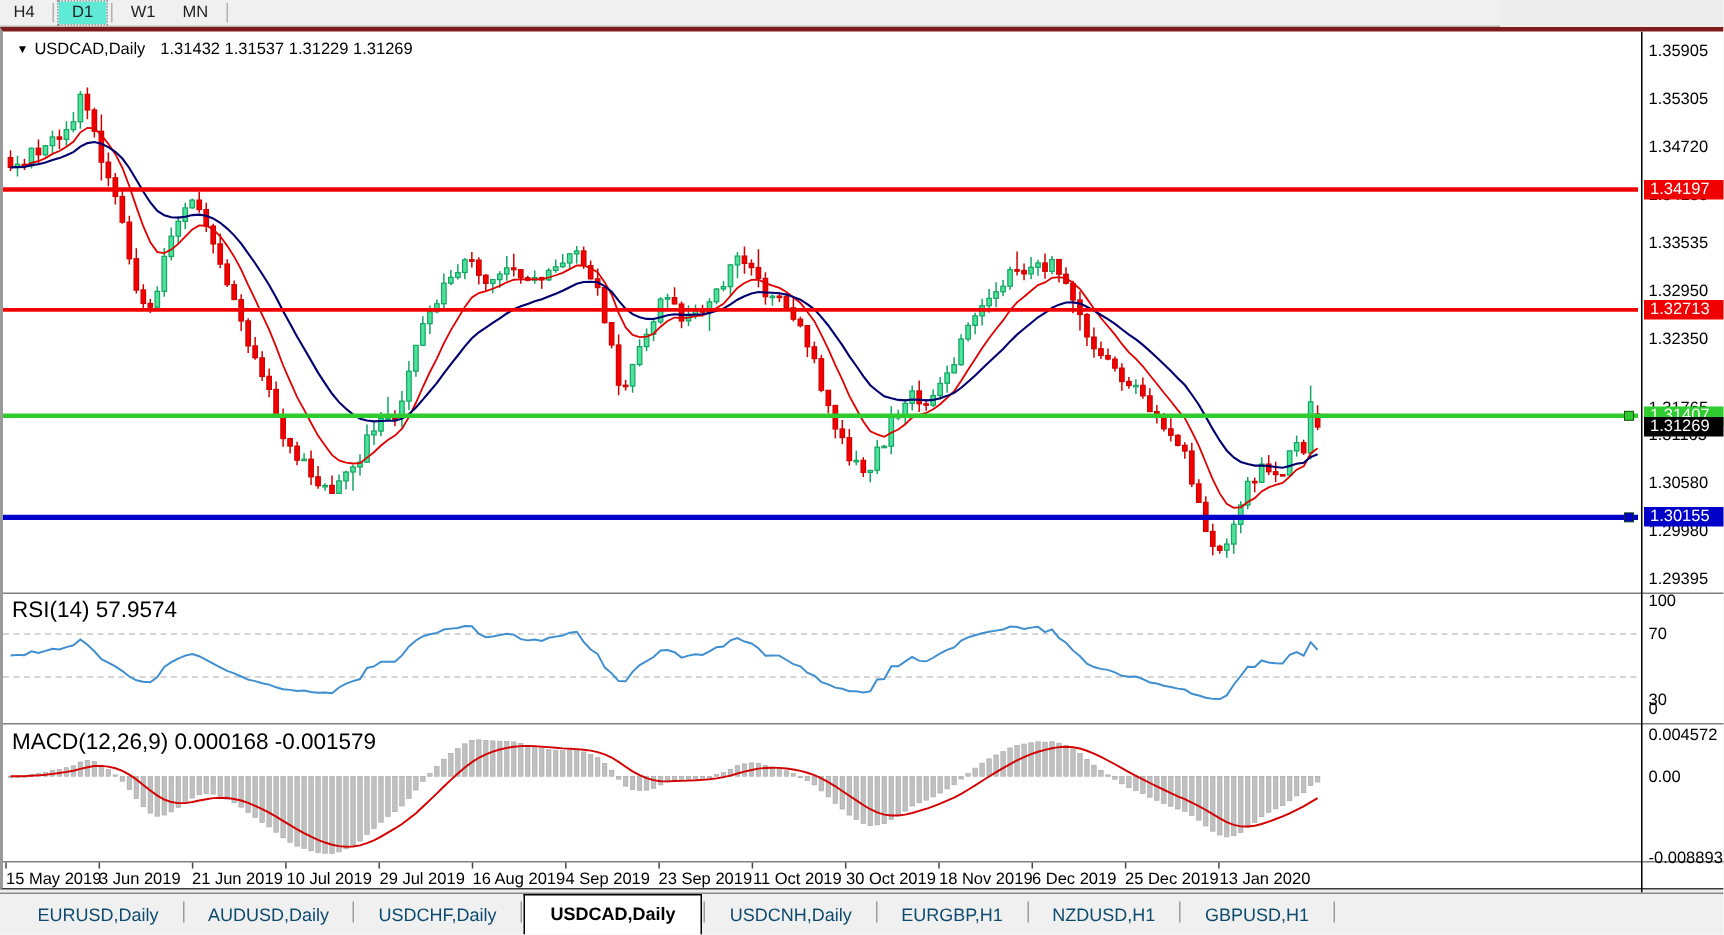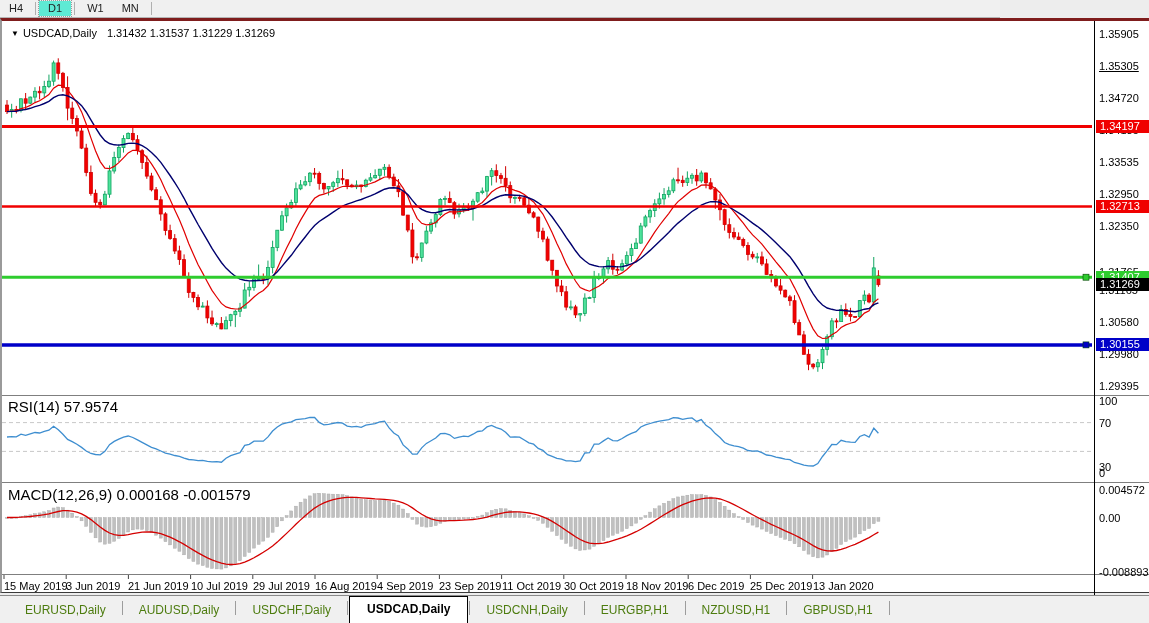--- a/index.html
+++ b/index.html
@@ -27,21 +27,21 @@
 
   .axis-label{position:absolute;left:1097px;font-size:11px;height:12px;line-height:12px;z-index:2;white-space:nowrap;}
   .level-label{position:absolute;left:1094px;width:55px;height:13px;box-sizing:border-box;
                font-size:11px;line-height:13px;padding-left:4px;z-index:3;white-space:nowrap;}
   .date-label{position:absolute;top:559px;font-size:11px;z-index:2;white-space:nowrap;}
 
   
   #tabbar{position:absolute;left:0;top:595px;width:1149px;height:28px;background:#f0f0f0;
           border-top:1px solid #8a8a8a;display:flex;align-items:flex-end;padding-left:10px;
           box-sizing:border-box;}
-  .tab{font-size:12px;color:#4d7c0f;padding:5px 15px 6px;cursor:default;white-space:nowrap;}
+  .tab{font-size:12px;color:#0c4a6e;padding:5px 15px 6px;cursor:default;white-space:nowrap;}
   .tab.active{background:#fff;border:1px solid #000;border-bottom:none;font-weight:bold;color:#000;
               position:relative;top:0px;padding:5px 17px 7px;}
   .tabsep{width:1px;height:14px;background:#9c9c9c;margin:0 1px 8px;}
 </style>
 </head>
 <body>
 
 <div id="toolbar">
     <div class="tfbtn">H4</div>
     <div class="tfsep"></div>
@@ -680,21 +680,21 @@
 
   <div id="rsi-title">
     <span>RSI(14)</span>&nbsp;<span>57.9574</span>
   </div>
   <div id="macd-title">
     <span>MACD(12,26,9)</span>&nbsp;<span>0.000168</span>&nbsp;<span>-0.001579</span>
   </div>
 
   <div id="price-axis">
       <div class="axis-label" style="top: 7px;">1.35905</div>
-      <div class="axis-label" style="top: 39px; text-decoration: underline;">1.35305</div>
+      <div class="axis-label" style="top: 39px;">1.35305</div>
       <div class="axis-label" style="top: 71px;">1.34720</div>
       <div class="axis-label" style="top: 103px;">1.34135</div>
       <div class="axis-label" style="top: 135px;">1.33535</div>
       <div class="axis-label" style="top: 167px;">1.32950</div>
       <div class="axis-label" style="top: 199px;">1.32350</div>
       <div class="axis-label" style="top: 245px;">1.31765</div>
       <div class="axis-label" style="top: 263px;">1.31165</div>
       <div class="axis-label" style="top: 295px;">1.30580</div>
       <div class="axis-label" style="top: 327px;">1.29980</div>
       <div class="axis-label" style="top: 359px;">1.29395</div>

